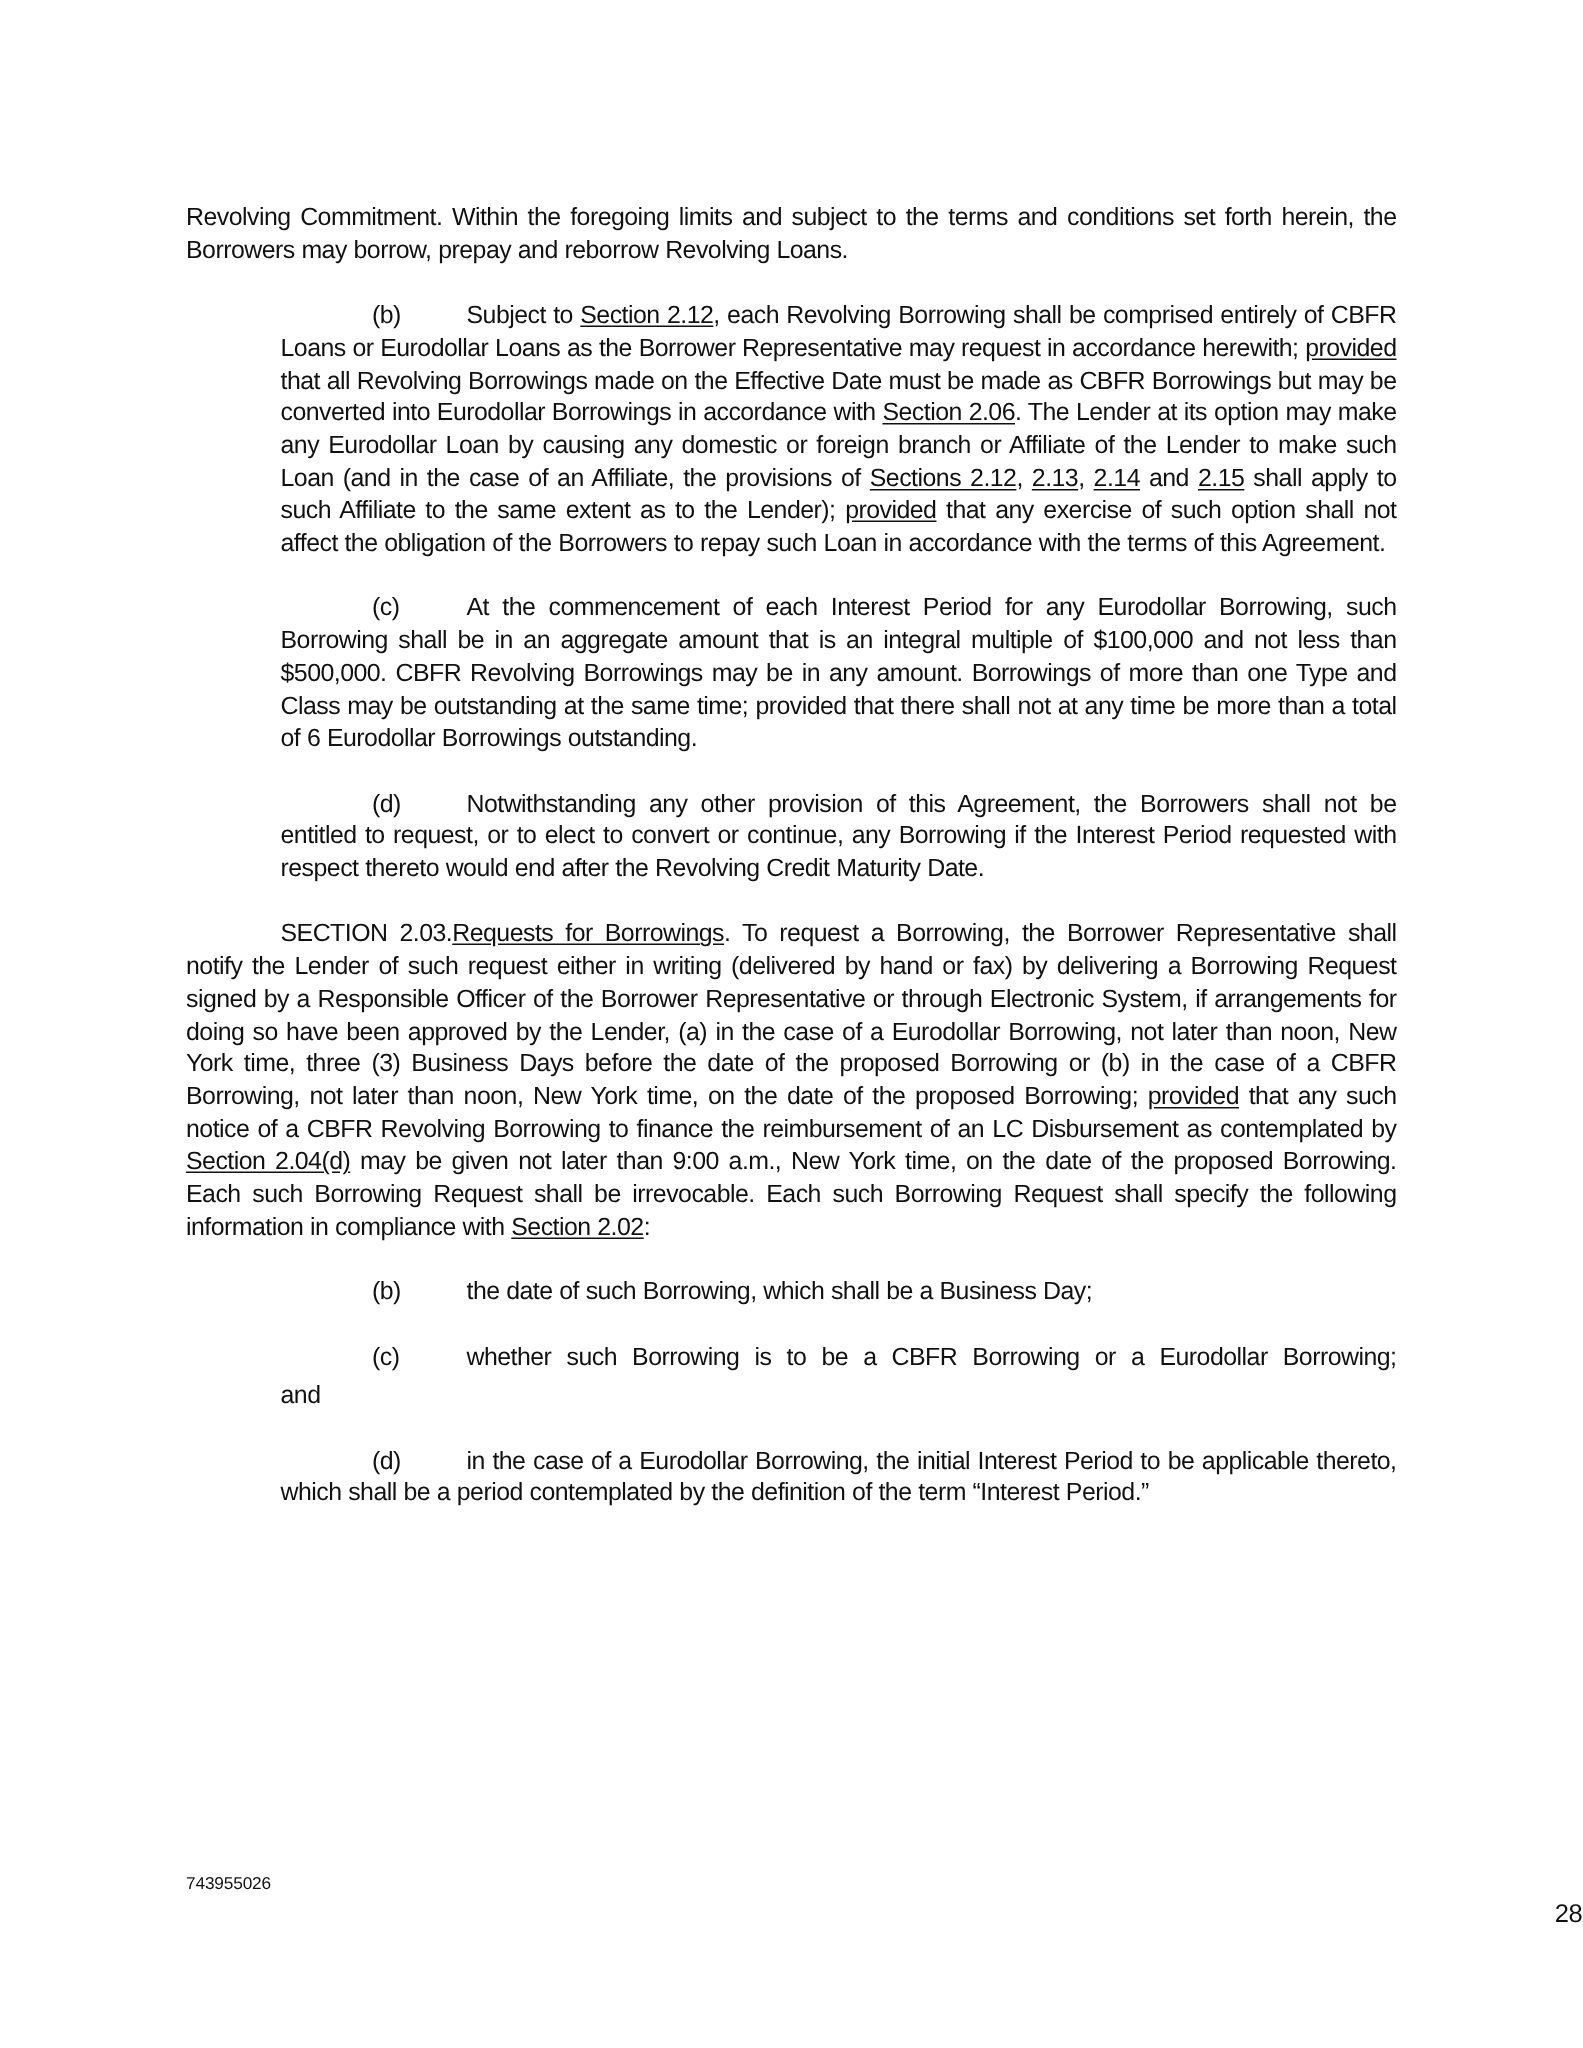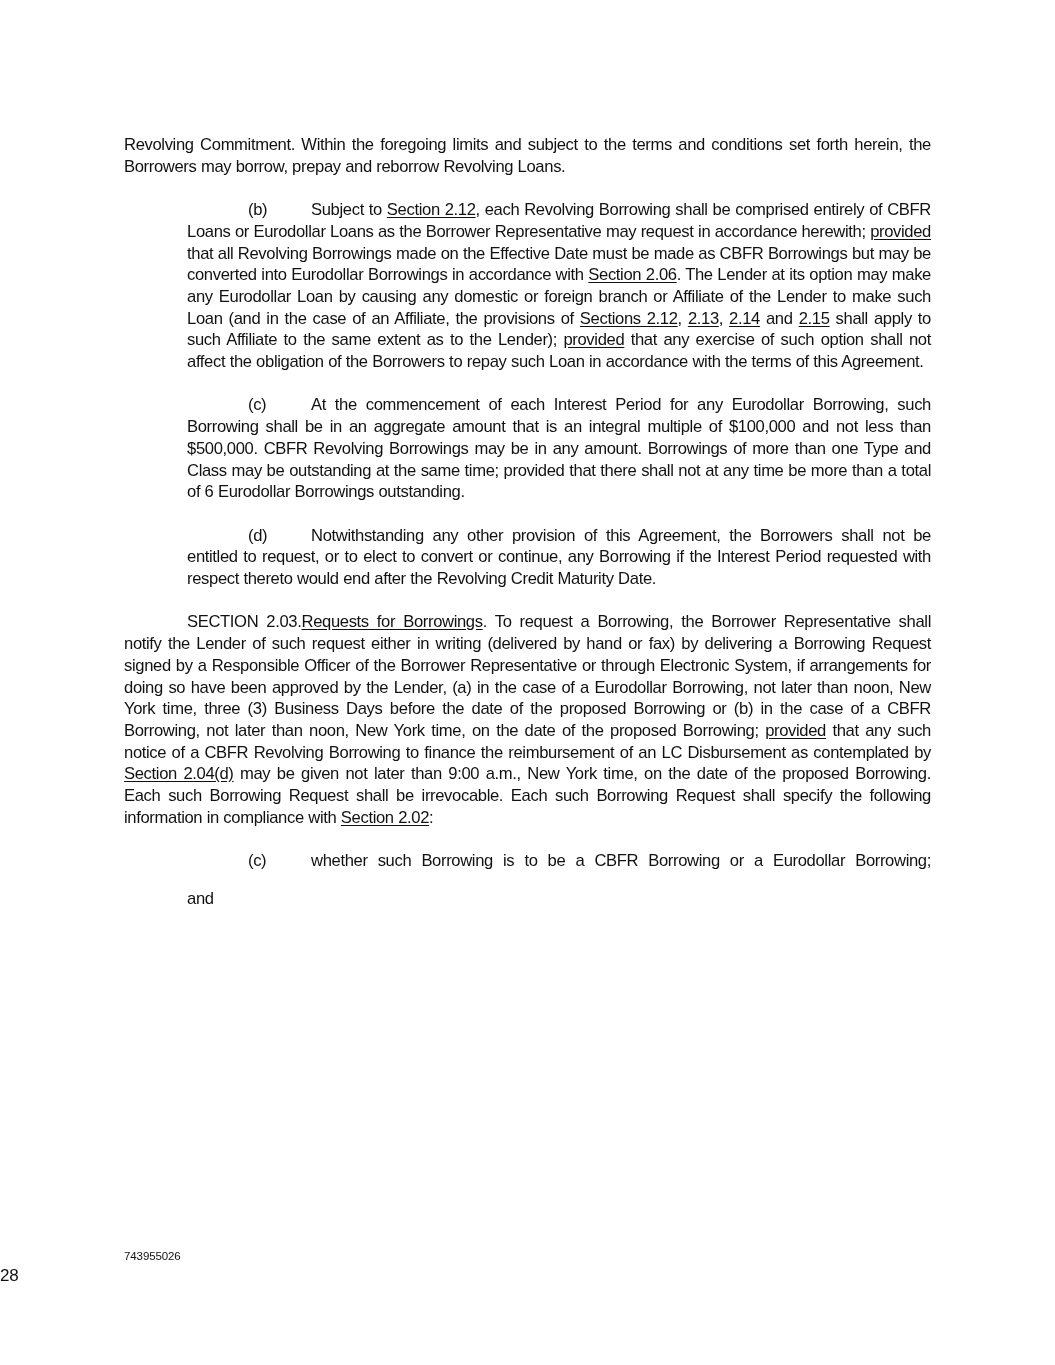--- a/index.html
+++ b/index.html
@@ -40,21 +40,21 @@
     }
     .u {
       text-decoration: underline;
       text-underline-offset: 2px;
     }
     .footer-page {
       position: absolute;
       left: 0;
       width: 1055px;
       top: 1266px;
-      text-align: left;
+      text-align: right;
       font-size: 17px;
       letter-spacing: -0.2px;
     }
     .footer-docid {
       position: absolute;
       left: 124px;
       top: 1250px;
       font-size: 11.5px;
       letter-spacing: -0.1px;
     }
@@ -77,21 +77,23 @@
 
   <p class="para item-para"><span class="label">(b)</span><span>Subject to </span><span class="u">Section 2.12</span><span>, each Revolving Borrowing shall be comprised entirely of CBFR Loans or Eurodollar Loans as the Borrower Representative may request in accordance herewith; </span><span class="u">provided</span><span> that all Revolving Borrowings made on the Effective Date must be made as CBFR Borrowings but may be converted into Eurodollar Borrowings in accordance with </span><span class="u">Section 2.06</span><span>.  The Lender at its option may make any Eurodollar Loan by causing any domestic or foreign branch or Affiliate of the Lender to make such Loan (and in the case of an Affiliate, the provisions of </span><span class="u">Sections 2.12</span><span>, </span><span class="u">2.13</span><span>, </span><span class="u">2.14</span><span> and </span><span class="u">2.15</span><span> shall apply to such Affiliate to the same extent as to the Lender); </span><span class="u">provided</span><span> that any exercise of such option shall not affect the obligation of the Borrowers to repay such Loan in accordance with the terms of this Agreement.</span></p>
 
   <p class="para item-para"><span class="label">(c)</span><span>At the commencement of each Interest Period for any Eurodollar Borrowing, such Borrowing shall be in an aggregate amount that is an integral multiple of $100,000 and not less than $500,000.  CBFR Revolving Borrowings may be in any amount.  Borrowings of more than one Type and Class may be outstanding at the same time; provided that there shall not at any time be more than a total of 6 Eurodollar Borrowings outstanding.</span></p>
 
   <p class="para item-para"><span class="label">(d)</span><span>Notwithstanding any other provision of this Agreement, the Borrowers shall not be entitled to request, or to elect to convert or continue, any Borrowing if the Interest Period requested with respect thereto would end after the Revolving Credit Maturity Date.</span></p>
 
   <p class="para first-indent"><span>SECTION 2.03.</span><span class="u">Requests for Borrowings</span><span>.  To request a Borrowing, the Borrower Representative shall notify the Lender of such request either in writing (delivered by hand or fax) by delivering a Borrowing Request signed by a Responsible Officer of the Borrower Representative or through Electronic System, if arrangements for doing so have been approved by the Lender, (a) in the case of a Eurodollar Borrowing, not later than noon, New York time, three (3) Business Days before the date of the proposed Borrowing or (b) in the case of a CBFR Borrowing, not later than noon, New York time, on the date of the proposed Borrowing; </span><span class="u">provided</span><span> that any such notice of a CBFR Revolving Borrowing to finance the reimbursement of an LC Disbursement as contemplated by </span><span class="u">Section 2.04(d)</span><span> may be given not later than 9:00 a.m., New York time, on the date of the proposed Borrowing.  Each such Borrowing Request shall be irrevocable. Each such Borrowing Request shall specify the following information in compliance with </span><span class="u">Section 2.02</span><span>:</span></p>
 
 
+  <p class="para item-para"><span class="label">(b)</span><span>the date of such Borrowing, which shall be a Business Day;</span></p>
 
-  <p class="para item-para" style="text-align-last: justify; margin-bottom:16px;"><span class="label">(c)</span><span>whether such Borrowing is to be a CBFR Borrowing or a Eurodollar Borrowing;</span></p>
+  <p class="para item-para" style="text-align-last: justify; margin-bottom:4px;"><span class="label">(c)</span><span>whether such Borrowing is to be a CBFR Borrowing or a Eurodollar Borrowing;</span></p>
   <p class="para" style="margin-left:63px;">and</p>
 
+  <p class="para item-para"><span class="label">(d)</span><span>in the case of a Eurodollar Borrowing, the initial Interest Period to be applicable thereto, which shall be a period contemplated by the definition of the term “Interest Period.”</span></p>
 
 </div>
 
 <div class="footer-page">28</div>
 <div class="footer-docid">743955026</div>
 
 </body></html>

